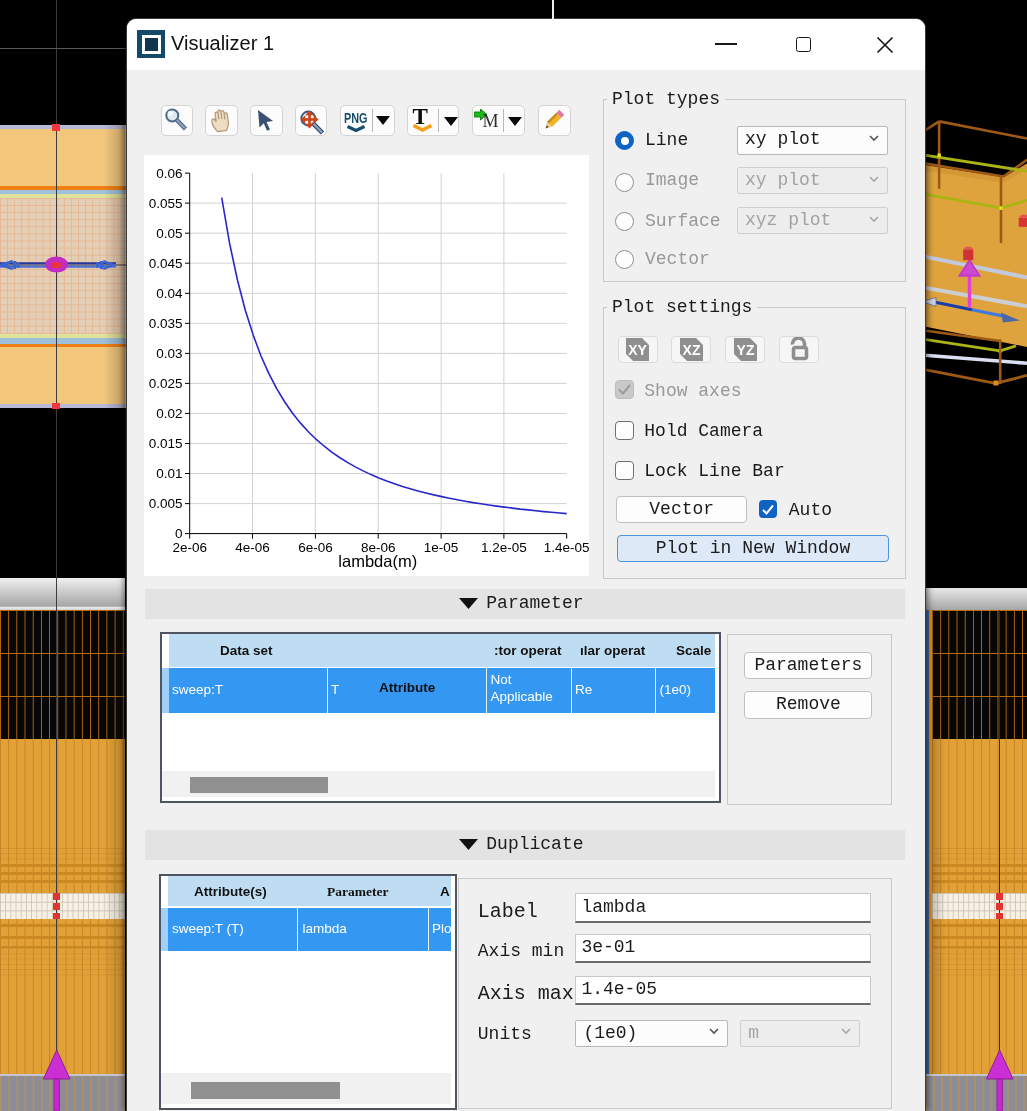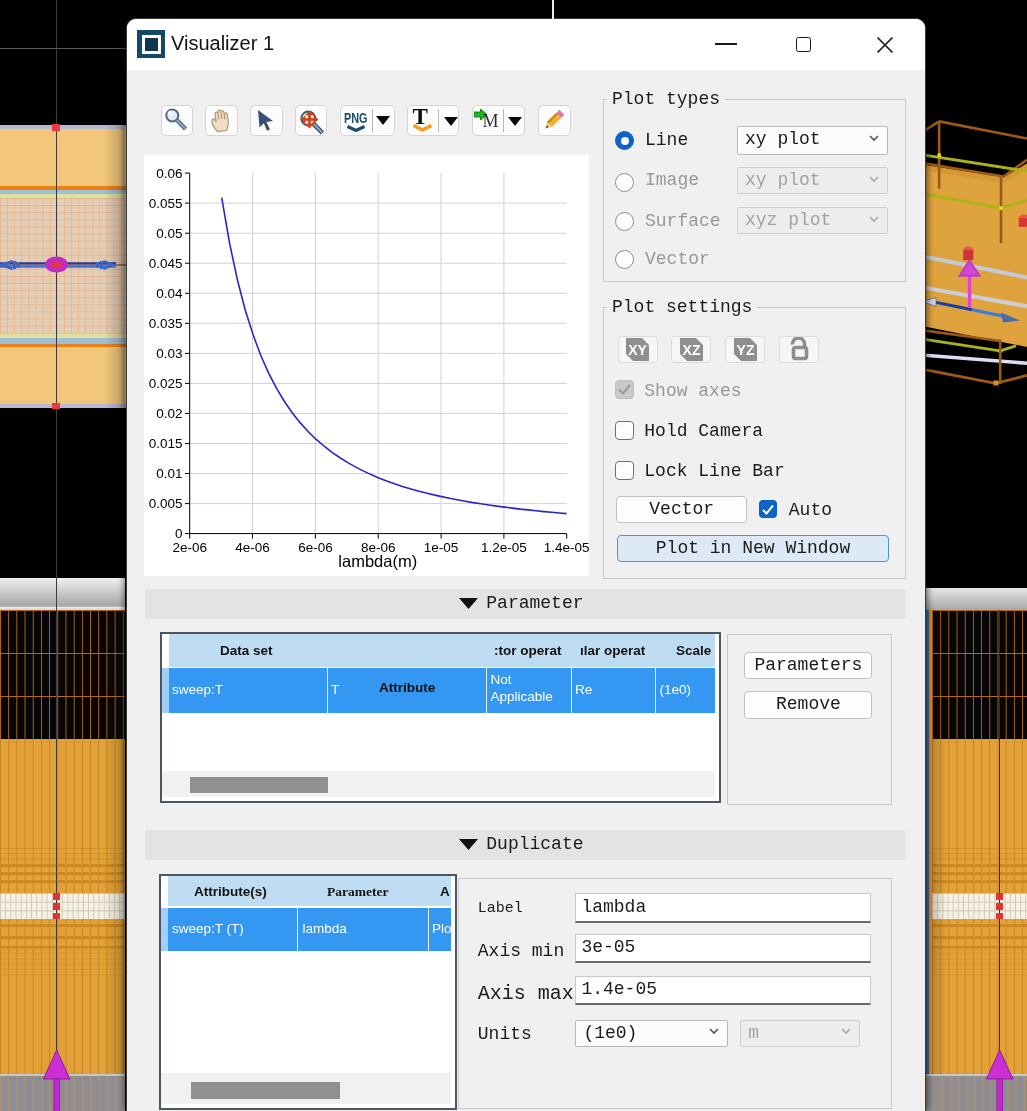--- a/index.html
+++ b/index.html
@@ -487,26 +487,26 @@
 <div class="abs" style="left:161px;top:907.5px;width:7px;height:43px;background:#a0d0f8;z-index:8;"></div>
 <div class="abs vdiv" style="left:297.3px;top:907.5px;height:43px;"></div>
 <div class="abs vdiv" style="left:427.7px;top:907.5px;height:43px;"></div>
 <div class="abs tctxt" style="left:172px;top:921px;">sweep:T (T)</div>
 <div class="abs tctxt" style="left:302.5px;top:921px;">lambda</div>
 <div class="abs tctxt" style="left:432px;top:921px;">Plo</div>
 <div class="abs strack" style="left:161px;top:1073px;width:290px;height:31px;"></div>
 <div class="abs sthumb" style="left:190.7px;top:1082px;width:149px;height:17px;"></div>
 
 <div class="abs group" style="left:458px;top:877.5px;width:431.8px;height:229.3px;"></div>
-<div class="abs mono" style="left:477.8px;top:900px;font-size:15px;z-index:7;">Label</div>
+<div class="abs mono" style="left:477.8px;top:900px;font-size:20px;z-index:7;">Label</div>
 <div class="abs mono" style="left:477.8px;top:941px;font-size:18px;z-index:7;">Axis min</div>
 <div class="abs mono" style="left:477.8px;top:981.5px;font-size:20px;z-index:7;">Axis max</div>
 <div class="abs mono" style="left:477.8px;top:1023.5px;font-size:18px;z-index:7;">Units</div>
 <div class="abs" style="left:575.4px;top:892.8px;width:295.7px;height:30.5px;box-sizing:border-box;background:#fff;border:1px solid #c8c8c8;border-bottom:2px solid #6a6a6a;z-index:7;font-size:18px;color:#1b1b1b;padding-left:5px;line-height:27px;">lambda</div>
-<div class="abs" style="left:575.4px;top:934.4px;width:295.7px;height:28.2px;box-sizing:border-box;background:#fff;border:1px solid #c8c8c8;border-bottom:2px solid #6a6a6a;z-index:7;font-size:18px;color:#1b1b1b;padding-left:5px;line-height:25px;">3e-05</div>
+<div class="abs" style="left:575.4px;top:934.4px;width:295.7px;height:28.2px;box-sizing:border-box;background:#fff;border:1px solid #c8c8c8;border-bottom:2px solid #6a6a6a;z-index:7;font-size:18px;color:#1b1b1b;padding-left:5px;line-height:25px;">3e-01</div>
 <div class="abs" style="left:575.4px;top:976px;width:295.7px;height:28.7px;box-sizing:border-box;background:#fff;border:1px solid #c8c8c8;border-bottom:2px solid #6a6a6a;z-index:7;font-size:18px;color:#1b1b1b;padding-left:5px;line-height:25.5px;">1.4e-05</div>
 <div class="abs dd" style="left:575.4px;top:1019.5px;width:151px;height:25px;">
     <span class="txt">(1e0)</span>
  <svg class="chev" viewBox="0 0 10 10">
       <path d="M1 3 L5 7 L9 3" fill="none" stroke="#555" stroke-width="1.6"></path>
     </svg>
   </div>
 <div class="abs dd ddis" style="left:740.2px;top:1019.5px;width:117.6px;height:25px;">
     <span class="txt">m</span>
  <svg class="chev" viewBox="0 0 10 10">

